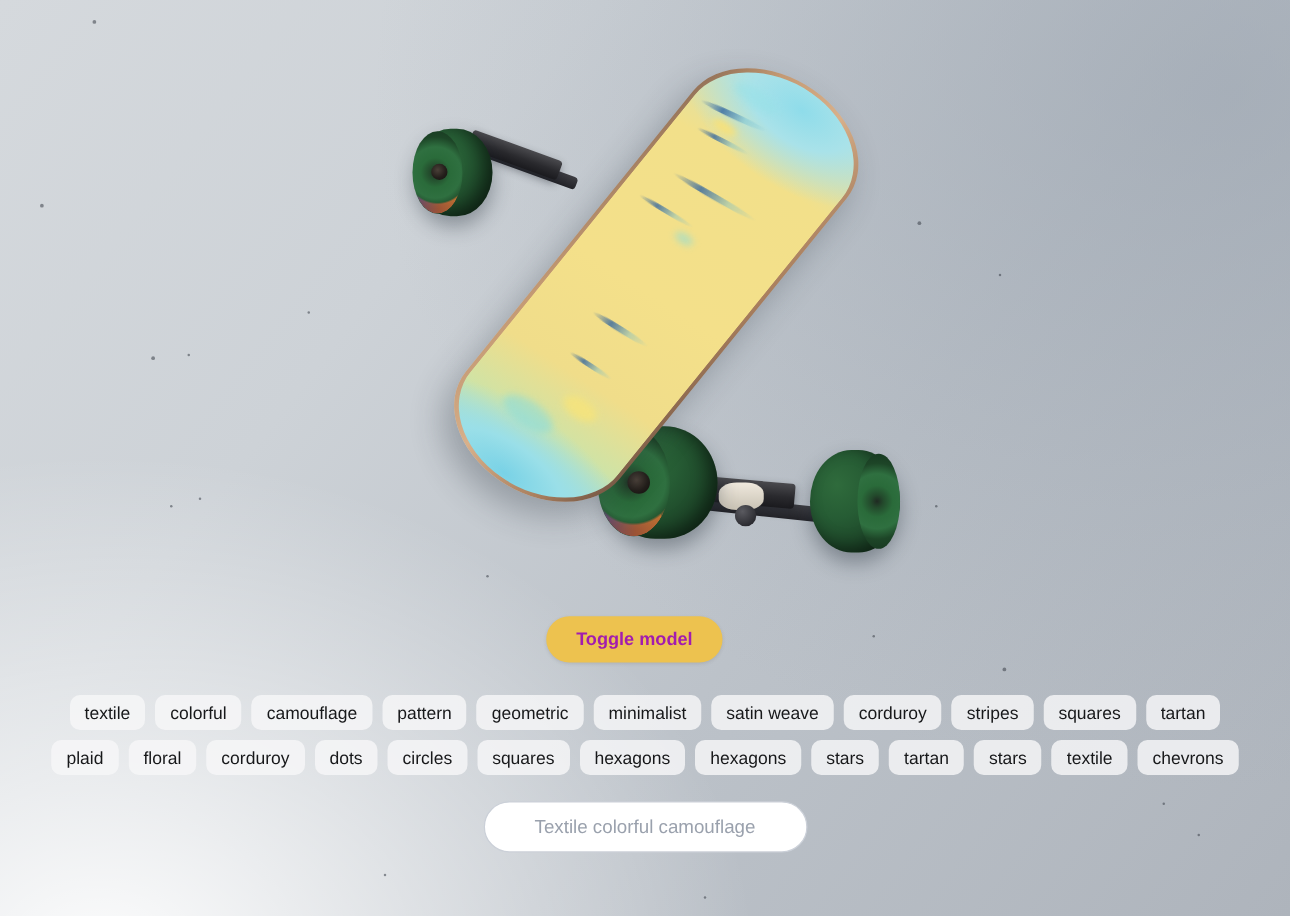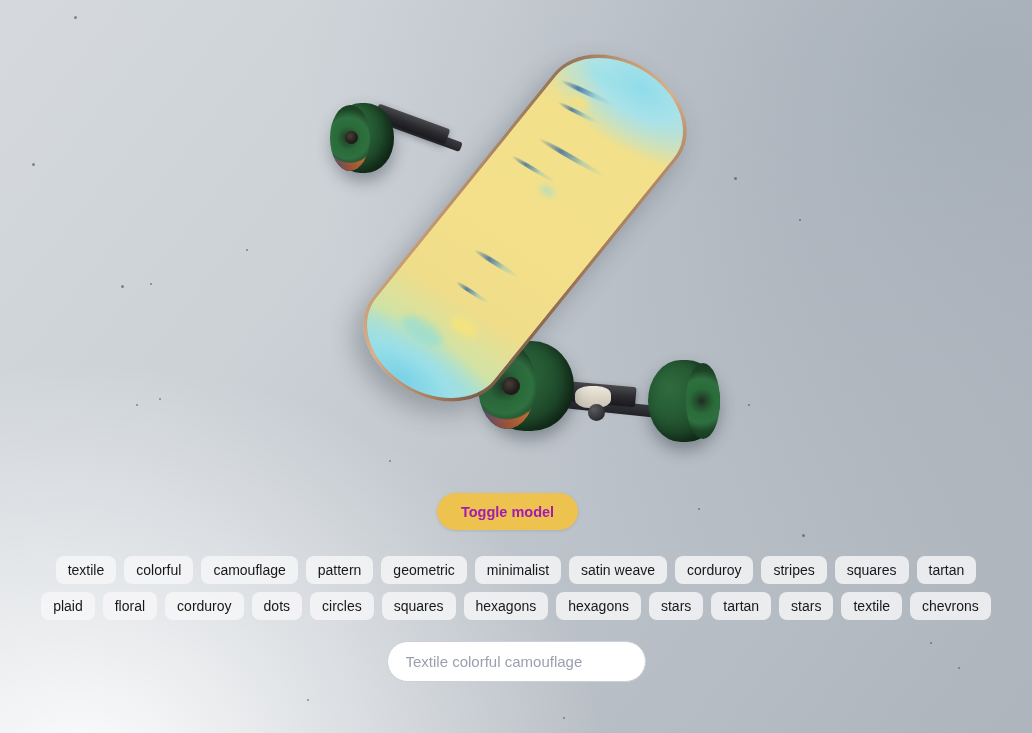--- a/index.html
+++ b/index.html
@@ -197,20 +197,21 @@
     width: 259px;
     height: 41px;
     border: 1px solid #cbd0d8;
     border-radius: 21px;
     background: #ffffff;
     padding: 0 18px;
     font-size: 15px;
     color: #111;
     font-family: "Liberation Sans", sans-serif;
     outline: none;
+    text-align: center;
   }
   #prompt-input::placeholder { color: #9aa1ad; }
 
   #submit-button {
     width: 140px;
     height: 41px;
     border: none;
     border-radius: 21px;
     background: #161b27;
     color: #ffffff;

